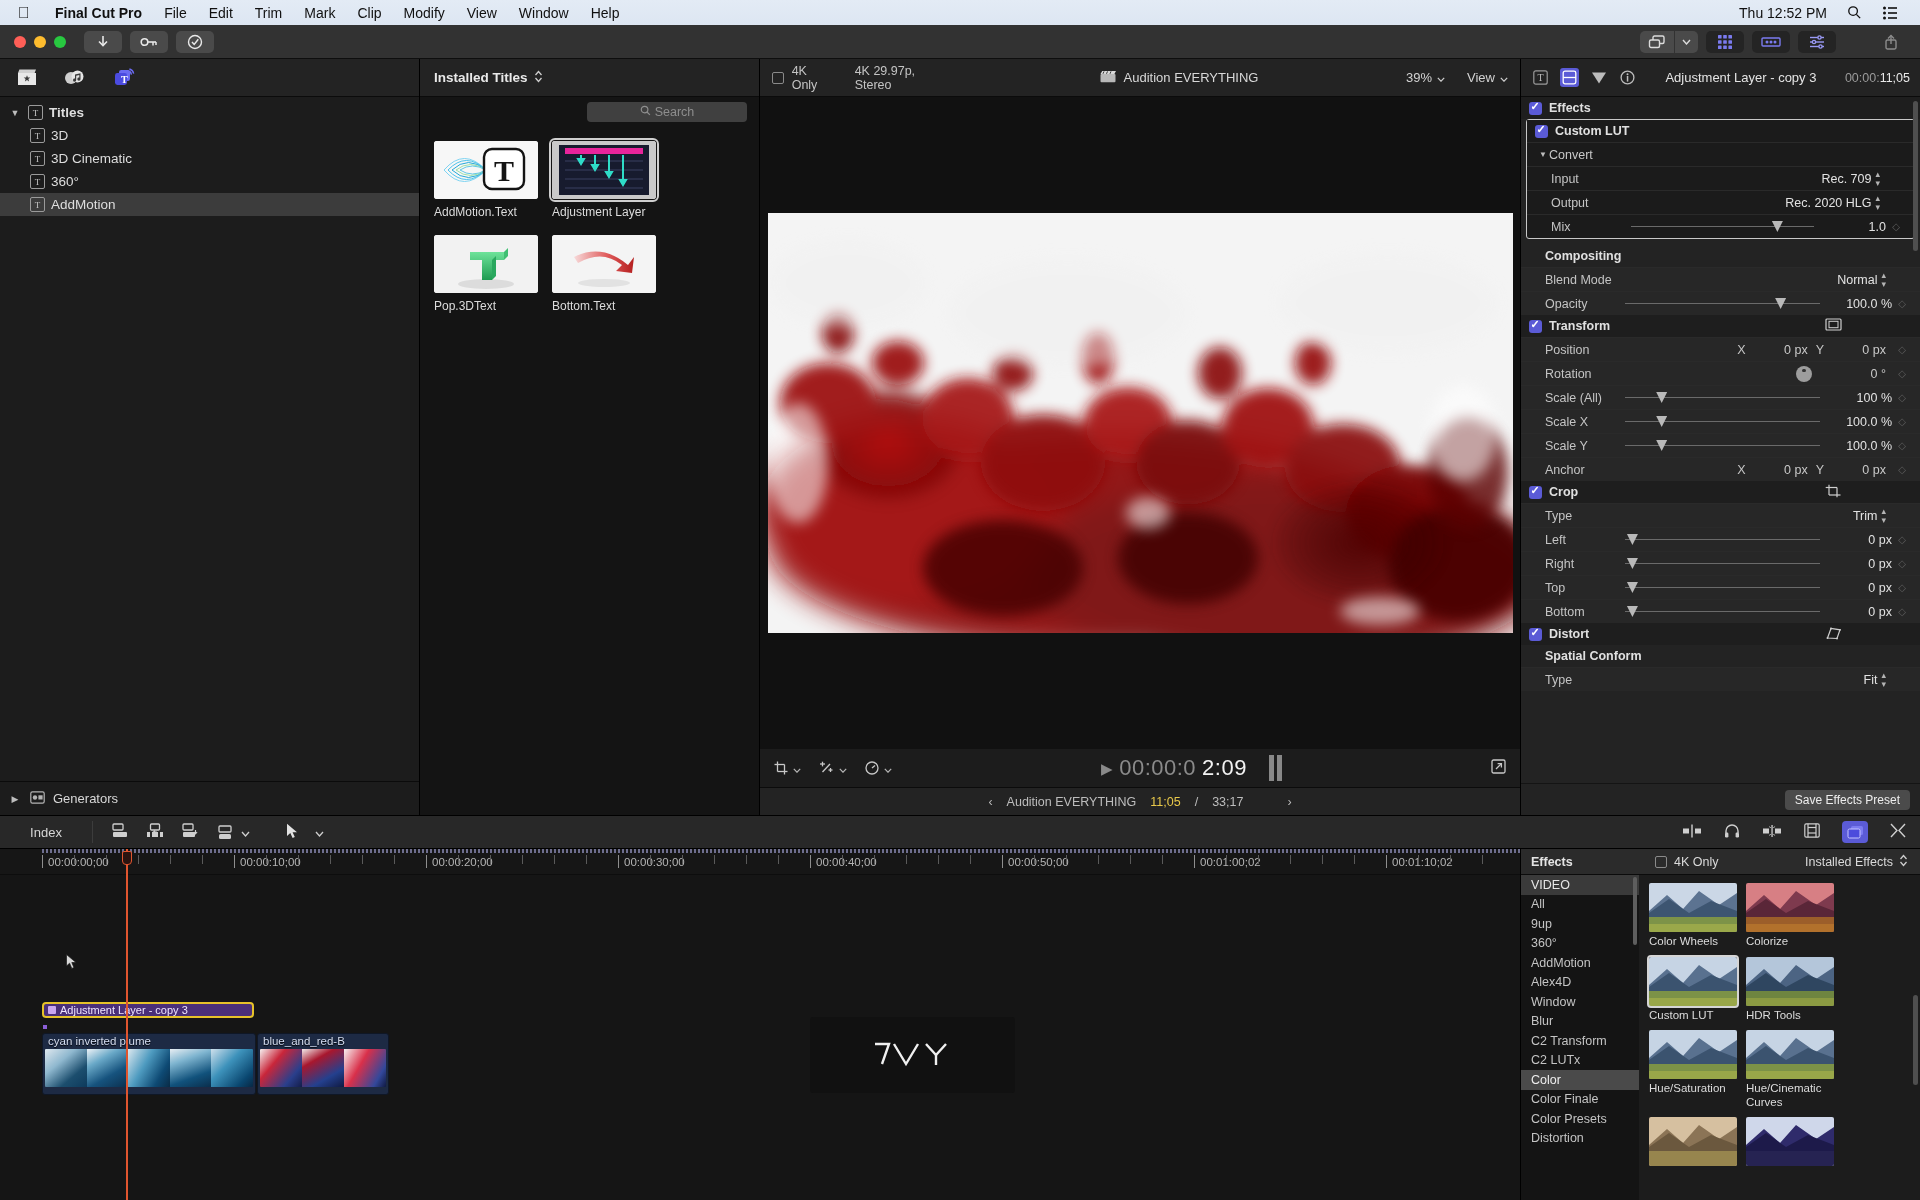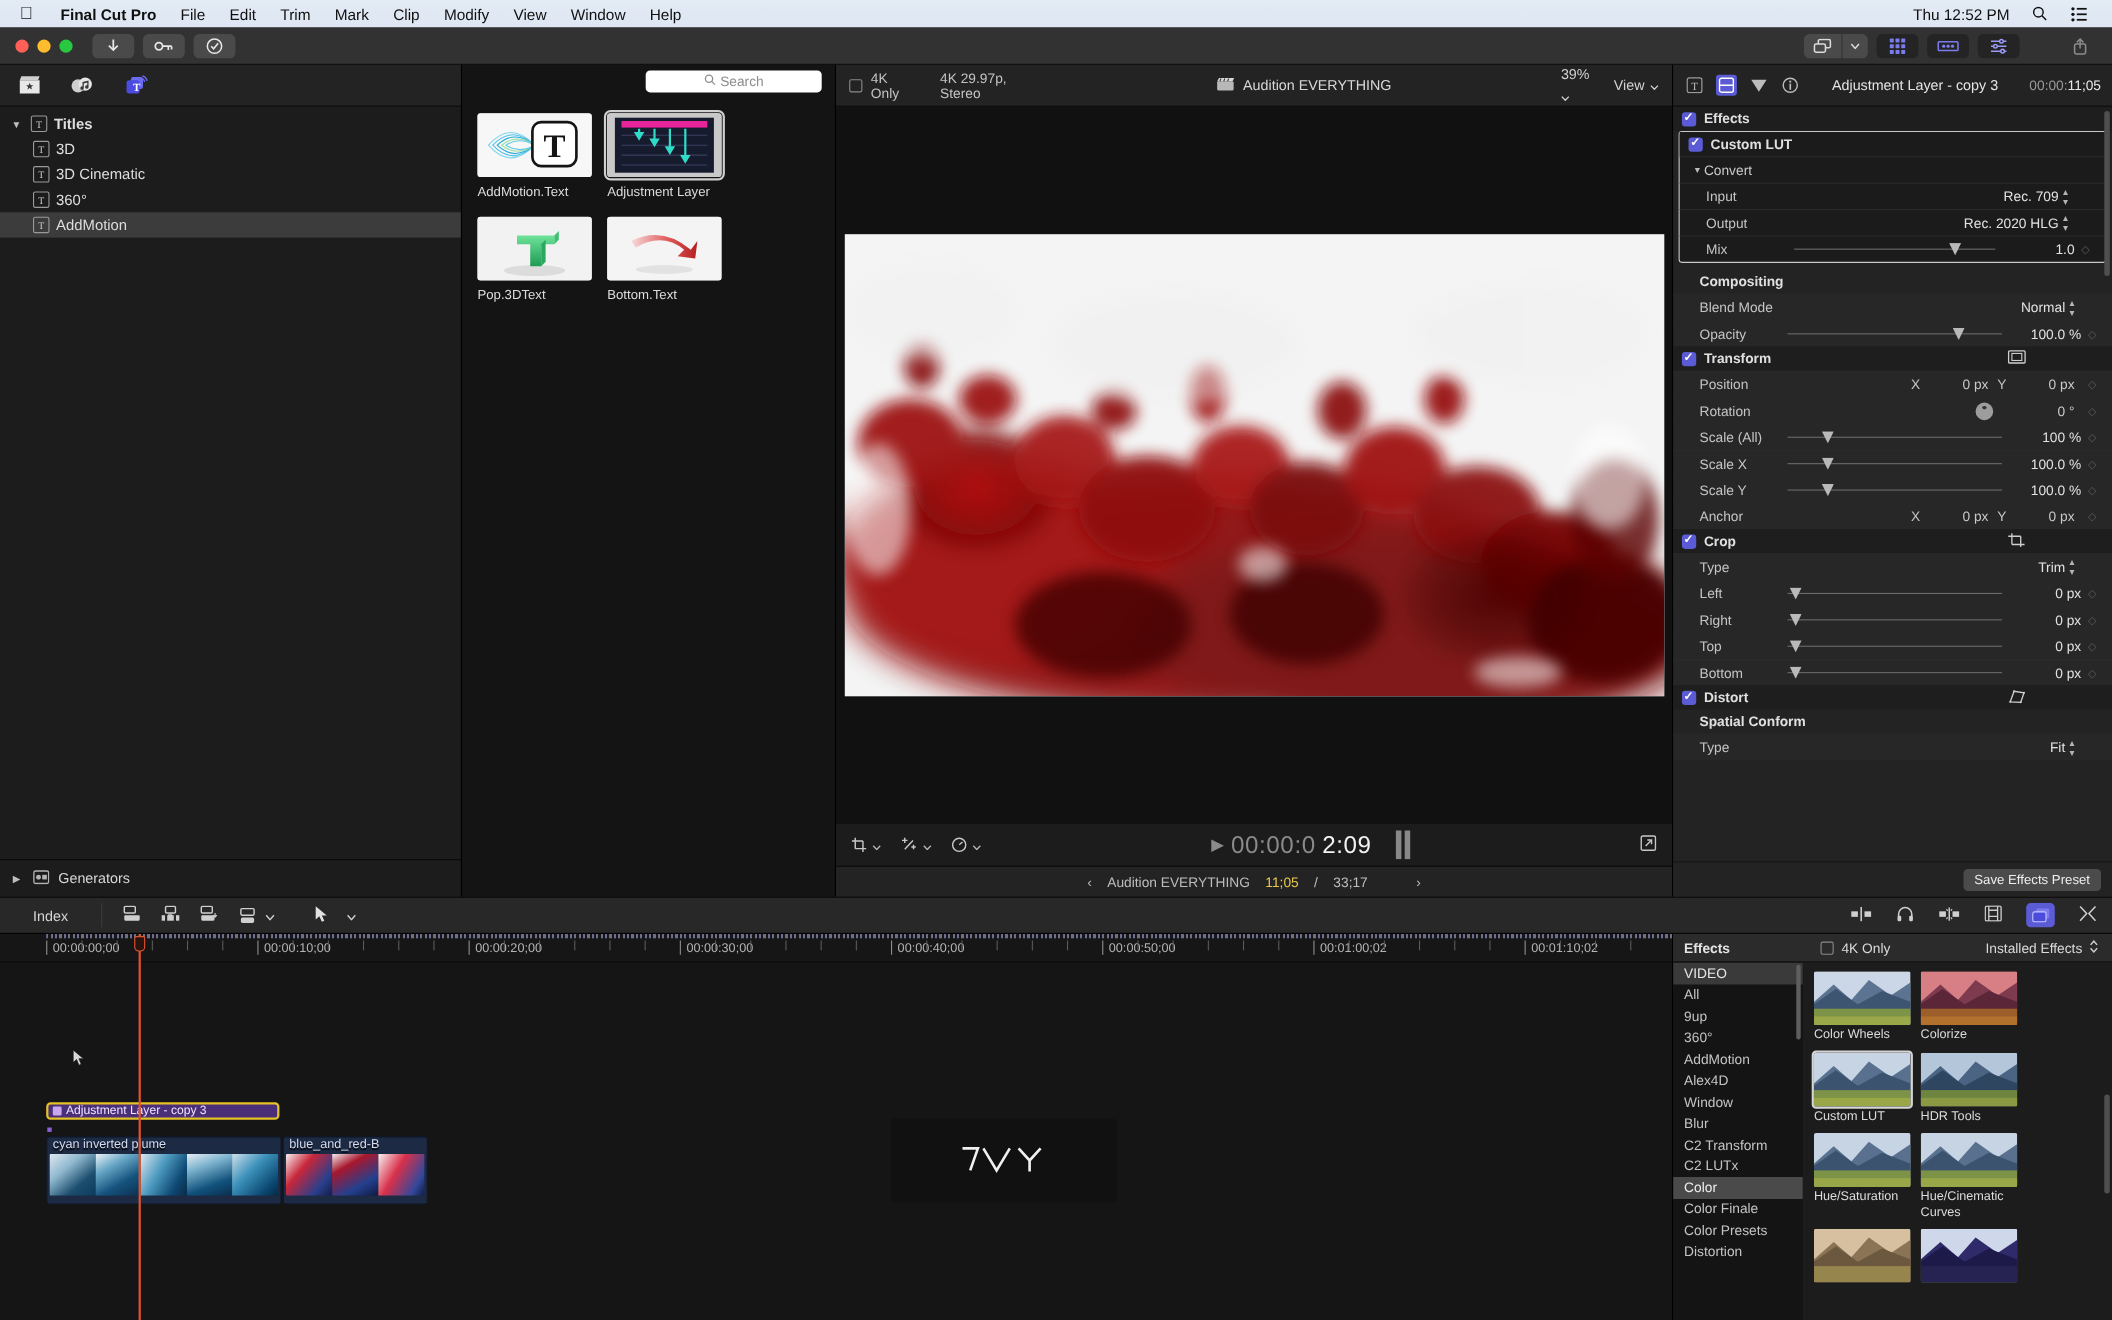--- a/index.html
+++ b/index.html
@@ -69,21 +69,21 @@
   .sb-bottom .disc{ width:14px; text-align:center; font-size:9px; color:#bdbdbd;}
 
   
   .browser{ width:340px; background:#141414; display:flex; flex-direction:column;
             border-right:1px solid #000;}
   .br-head{ height:38px; display:flex; align-items:center; justify-content:space-between;
             padding:0 14px; background:#232323; border-bottom:1px solid #0b0b0b;}
   .br-head .t{ font-weight:bold; font-size:13.5px; color:#e8e8e8; display:flex; gap:6px; align-items:center;}
   .br-search-row{ height:30px; display:flex; align-items:center; justify-content:flex-end;
                   padding-right:12px; background:#141414;}
-  .searchbox{ width:160px; height:20px; border-radius:4px; background:#ffffff;
+  .searchbox{ width:160px; height:20px; border-radius:4px; background:#404040;
     display:flex; align-items:center; justify-content:center; gap:4px; color:#8e8e8e; font-size:12.5px;}
   .br-grid{ flex:1; padding:14px 0 0 10px; display:flex; flex-wrap:wrap; align-content:flex-start; gap:0;}
   .thumb{ width:110px; margin:0 4px 16px 4px; }
   .thumb .img{ width:104px; height:58px; border-radius:3px; overflow:hidden; position:relative;
                background:#fff;}
   .thumb.sel .img{ outline:2px solid #cfcfcf; outline-offset:1px; }
   .thumb .cap{ margin-top:6px; font-size:12px; color:#dcdcdc; }
 
   
   .viewer{ flex:1; background:#111; display:flex; flex-direction:column; }
@@ -384,20 +384,31 @@
             <rect x="0.8" y="0.8" width="13.4" height="11.4" rx="1.6" fill="none" stroke="#b4b4b4" stroke-width="1.2"></rect>
             <circle cx="5" cy="6.5" r="2.2" fill="#b4b4b4"></circle>
             <rect x="8.4" y="4.3" width="4.2" height="4.2" fill="#b4b4b4"></rect>
           </svg>
       </span>
       <span>Generators</span>
     </div>
   </div>
 
   <div class="browser">
+    <div class="br-head">
+      <span class="t">
+        <span>Installed Titles</span>
+        <span>
+          <svg width="9" height="13" viewBox="0 0 9 13">
+              <polyline points="1.5,5 4.5,1.6 7.5,5" fill="none" stroke="#cfcfcf" stroke-width="1.3"></polyline>
+              <polyline points="1.5,8 4.5,11.4 7.5,8" fill="none" stroke="#cfcfcf" stroke-width="1.3"></polyline>
+            </svg>
+        </span>
+      </span>
+    </div>
     <div class="br-search-row">
       <div class="searchbox">
         <span>
           <svg width="11" height="11" viewBox="0 0 12 12">
               <circle cx="5" cy="5" r="3.6" fill="none" stroke="#8e8e8e" stroke-width="1.3"></circle>
               <line x1="7.6" y1="7.6" x2="10.8" y2="10.8" stroke="#8e8e8e" stroke-width="1.3"></line>
             </svg>
         </span>
         <span>Search</span>
       </div>
@@ -505,21 +516,21 @@
               <g stroke="#3a3a3a" stroke-width="1">
                 <line x1="4" y1="1.4" x2="3" y2="3.8"></line>
                 <line x1="7.5" y1="1.4" x2="6.5" y2="3.8"></line>
                 <line x1="11" y1="1.4" x2="10" y2="3.8"></line>
               </g>
             </svg>
         </span>
         <span>Audition EVERYTHING</span>
       </span>
       <span class="rt">
-        <span style="display:inline-flex;gap:5px;align-items:flex-start;flex-direction:column;">
+        <span style="display:inline-flex;gap:5px;align-items:flex-start;">
           <span>39%</span>
           <span><svg width="8" height="5" viewBox="0 0 8 5">
                 <polyline points="0.8,0.8 4,4.2 7.2,0.8" fill="none" stroke="#cfcfcf" stroke-width="1.2"></polyline>
               </svg></span>
         </span>
         <span style="display:inline-flex;gap:5px;align-items:center;">
           <span>View</span>
           <span><svg width="8" height="5" viewBox="0 0 8 5">
                 <polyline points="0.8,0.8 4,4.2 7.2,0.8" fill="none" stroke="#cfcfcf" stroke-width="1.2"></polyline>
               </svg></span>

